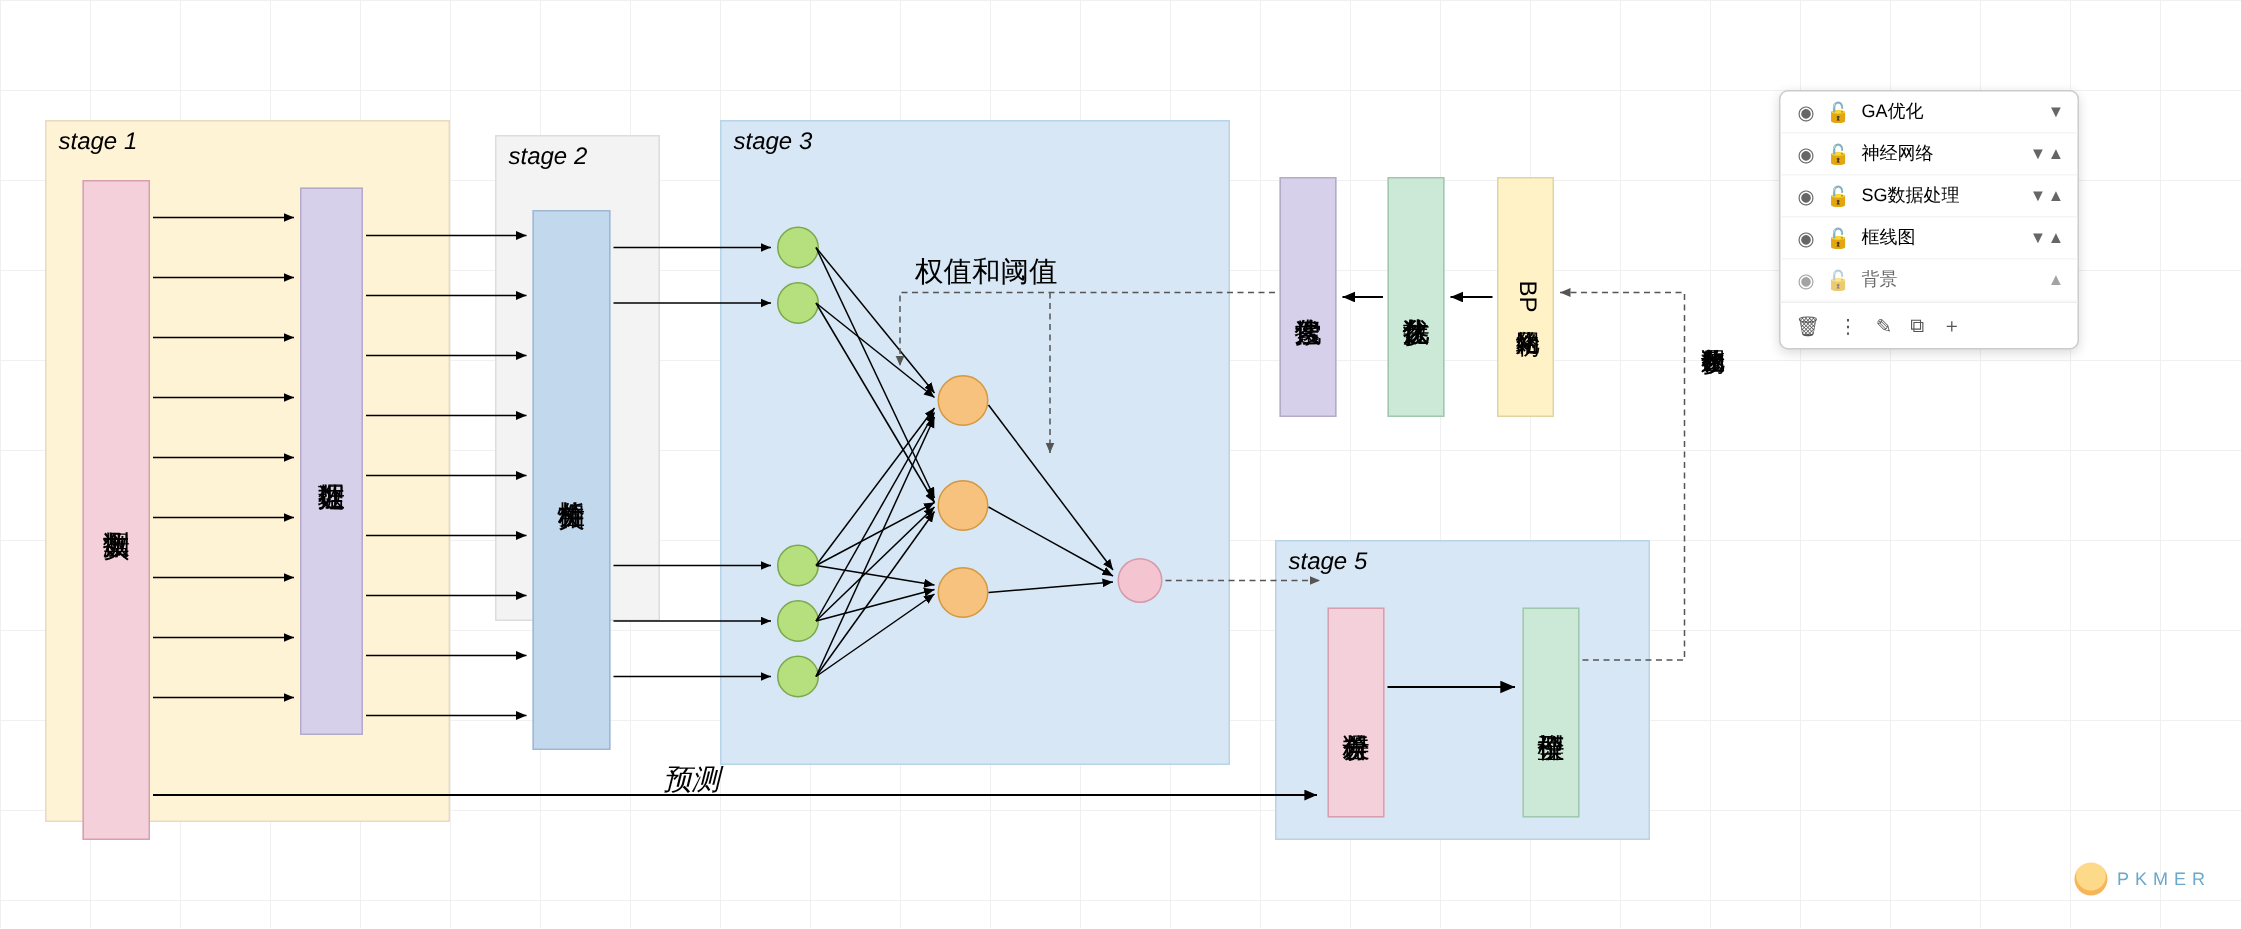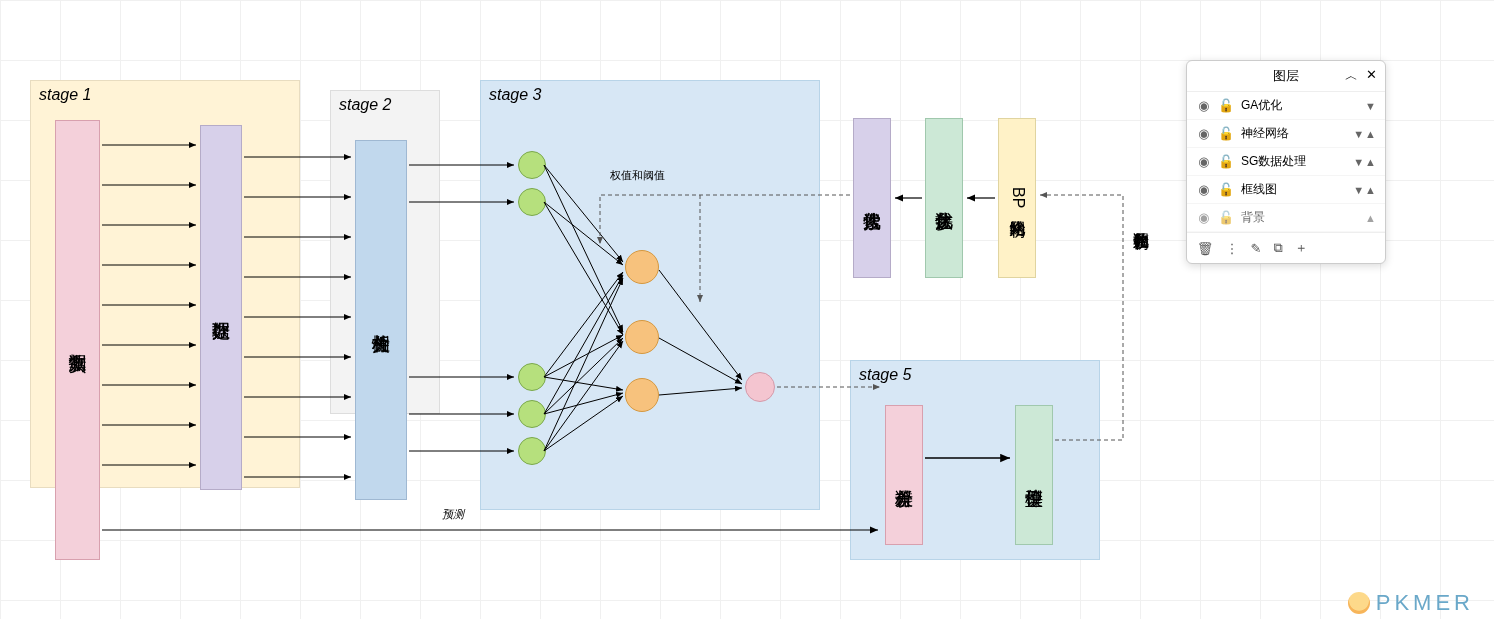--- a/index.html
+++ b/index.html
@@ -7,59 +7,59 @@
 
 
 .grid-bg { position: absolute; inset: 0; background-image: linear-gradient(#f0f0f0 1px, transparent 1px), linear-gradient(90deg, #f0f0f0 1px, transparent 1px); background-size: 60px 60px; }
 
 .canvas { position: absolute; left: 20px; top: 60px; width: 1150px; height: 520px; }
 
 
 .stage { position: absolute; border: 1px solid; }
 .stage-label { position: absolute; top: 5px; left: 8px; font-style: italic; font-size: 16px; }
 
-.stage1 { left: 10px; top: 20px; width: 270px; height: 408px; background: #fff3d6; border-color: #e8dcc0; }
+.stage1 { left: 10px; top: 20px; width: 270px; height: 468px; background: #fff3d6; border-color: #e8dcc0; }
 .stage2 { left: 310px; top: 30px; width: 110px; height: 324px; background: #f3f3f3; border-color: #ddd; }
 .stage3 { left: 460px; top: 20px; width: 340px; height: 430px; background: #d7e7f5; border-color: #b8d4e8; }
 .stage4 { left: 830px; top: 300px; width: 250px; height: 200px; background: #d7e7f5; border-color: #b8d4e8; }
 .stage5 { left: 810px; top: 18px; width: 285px; height: 220px; background: #c1dced; border-color: #9fc4da; }
 
 
 .block { position: absolute; border: 1px solid; display: flex; align-items: center; justify-content: center; writing-mode: vertical-rl; font-size: 18px; padding: 4px; }
 .b-pink { background: #f4d0da; border-color: #d8a0ae; }
 .b-purple { background: #d7d0ea; border-color: #b5abc8; }
 .b-blue { background: #c1d8ed; border-color: #9fb8d2; }
 .b-green { background: #cce8d6; border-color: #a0c8ad; }
 .b-yellow { background: #fff2c7; border-color: #e0d4a0; }
 
 .nn-node { position: absolute; border-radius: 50%; border: 1px solid; width: 28px; height: 28px; }
 .n-green { background: #b6e07d; border-color: #7aa84c; }
 .n-orange { background: #f7c27d; border-color: #d49840; }
 .n-pink { background: #f4c5d0; border-color: #d49aaa; }
 
 .side-label { position: absolute; writing-mode: vertical-rl; font-size: 16px; }
-.top-label { position: absolute; font-size: 11px; }
+.top-label { position: absolute; font-size: 19px; }
 
 
 svg.arrows { position: absolute; left: 0; top: 0; width: 1150px; height: 540px; pointer-events: none; }
 
 
 .layers-panel { position: absolute; right: 108px; top: 60px; width: 200px; background: #fff; border: 1px solid #ccc; border-radius: 6px; box-shadow: 0 2px 8px rgba(0,0,0,0.15); font-size: 13px; }
 .layers-header { display: flex; align-items: center; justify-content: center; padding: 6px 8px; border-bottom: 1px solid #eee; position: relative; }
 .layers-header .title { font-weight: 500; }
 .layers-header .ctrls { position: absolute; right: 8px; display: flex; gap: 8px; }
 .layer-row { display: flex; align-items: center; padding: 5px 10px; gap: 8px; border-bottom: 1px solid #f5f5f5; }
 .layer-row .eye, .layer-row .lock { width: 14px; height: 14px; display: inline-flex; align-items: center; justify-content: center; color: #666; }
 .layer-row .name { flex: 1; font-size: 12px; }
 .layer-row .tri { color: #666; font-size: 11px; letter-spacing: -1px; }
 .layers-toolbar { display: flex; align-items: center; gap: 12px; padding: 6px 10px; border-top: 1px solid #eee; color: #555; }
 .layers-toolbar span { cursor: pointer; }
 .layers-list { max-height: 155px; overflow: hidden; }
 
-.watermark { position: absolute; right: 20px; bottom: 3px; font-size: 22px; letter-spacing: 4px; color: #6aa8c9; font-weight: 500; display:flex; align-items:center; gap:6px; }
+.watermark { position: absolute; right: 20px; bottom: 22px; font-size: 12px; letter-spacing: 4px; color: #6aa8c9; font-weight: 500; display:flex; align-items:center; gap:6px; }
 .watermark .logo { width:22px; height:22px; border-radius:50%; background: radial-gradient(circle at 50% 40%, #fdd98a 55%, #f7b55a 60%); position:relative; }
 </style>
 </head>
 <body>
 
 <div class="grid-bg"></div>
 
 <div class="canvas">
 
   <div class="stage stage1">
@@ -206,27 +206,20 @@
     </g>
 
     <g stroke="#000" stroke-width="1.2" marker-end="url(#ah)">
       <line x1="82" y1="470" x2="858" y2="470"></line>
     </g>
   </svg>
 
 </div>
 
 <div class="layers-panel">
-  <div class="layers-header">
-    <span class="title">图层</span>
-    <span class="ctrls">
-      <span>︿</span>
-      <span>✕</span>
-    </span>
-  </div>
   <div class="layers-list">
     <div class="layer-row">
       <span class="eye">◉</span>
       <span class="lock">🔓</span>
       <span class="name">GA优化</span>
       <span class="tri">▼</span>
     </div>
     <div class="layer-row">
       <span class="eye">◉</span>
       <span class="lock">🔓</span>

